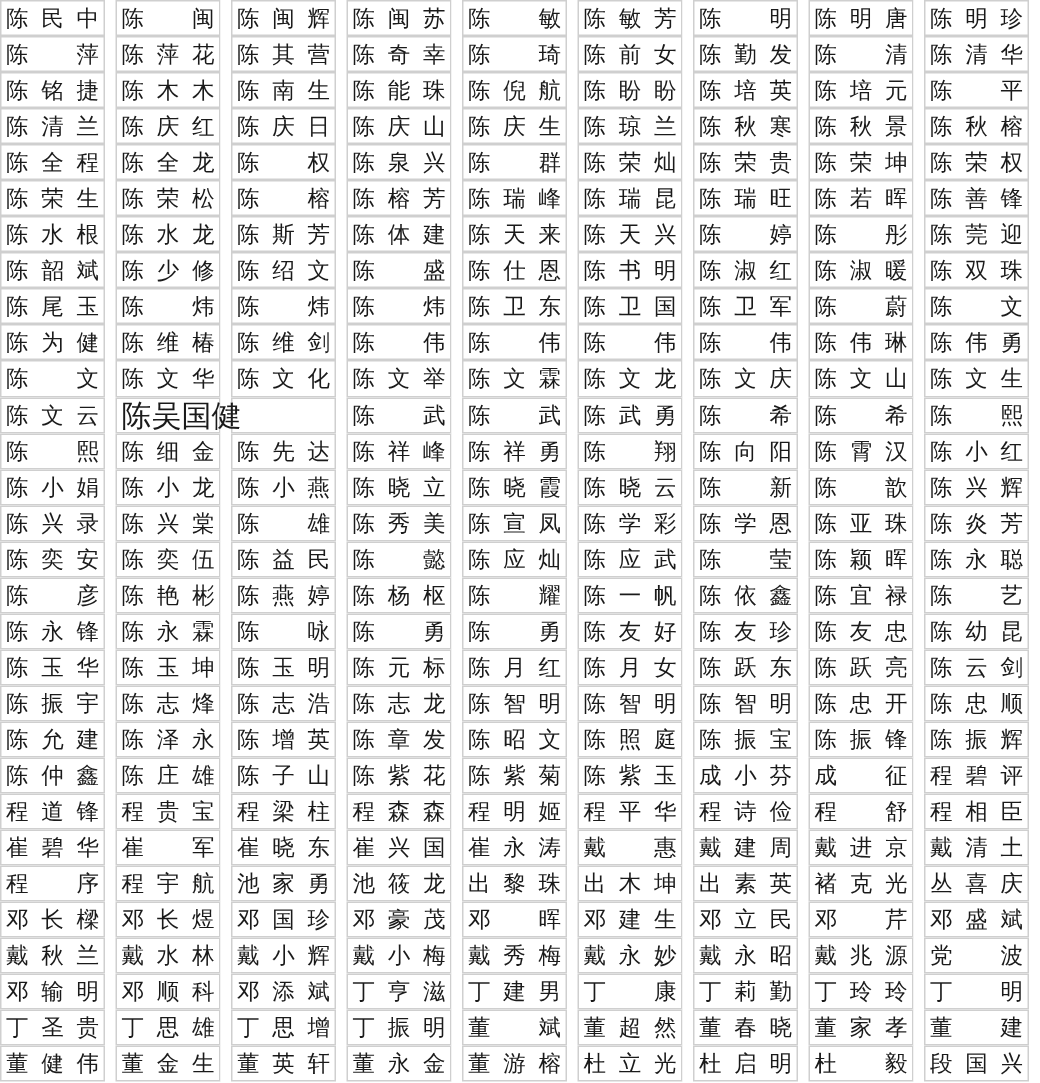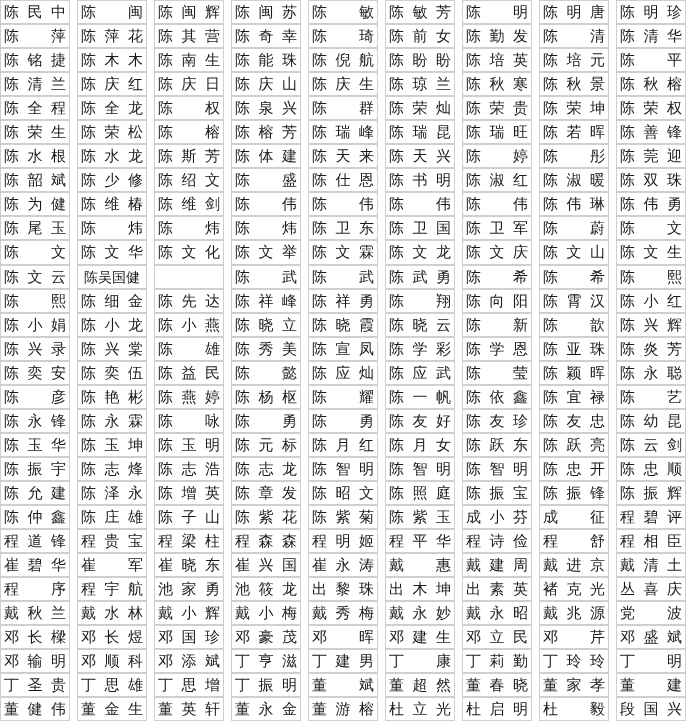--- a/index.html
+++ b/index.html
@@ -57,21 +57,21 @@
 
   
   .name-text.is-short {
     text-align: center;
     text-align-last: center;
   }
   
   .name-text.is-long {
     text-align: right;
     text-align-last: center;
-    font-size: 14px;
+    font-size: 20px;
   }
 </style>
 </head>
 <body>
 
 <table id="name-grid">
   <colgroup>
     <col class="name-col">
       <col class="gap-col">
     <col class="name-col">
@@ -382,20 +382,57 @@
         <td class="name-cell">
           <span class="name-text">陈淑暖</span>
         </td>
         <td class="gap-cell"></td>
         <td class="name-cell">
           <span class="name-text">陈双珠</span>
         </td>
       </tr>
       <tr>
         <td class="name-cell">
+          <span class="name-text">陈尾玉</span>
+        </td>
+        <td class="gap-cell"></td>
+        <td class="name-cell">
+          <span class="name-text">陈炜</span>
+        </td>
+        <td class="gap-cell"></td>
+        <td class="name-cell">
+          <span class="name-text">陈炜</span>
+        </td>
+        <td class="gap-cell"></td>
+        <td class="name-cell">
+          <span class="name-text">陈炜</span>
+        </td>
+        <td class="gap-cell"></td>
+        <td class="name-cell">
+          <span class="name-text">陈卫东</span>
+        </td>
+        <td class="gap-cell"></td>
+        <td class="name-cell">
+          <span class="name-text">陈卫国</span>
+        </td>
+        <td class="gap-cell"></td>
+        <td class="name-cell">
+          <span class="name-text">陈卫军</span>
+        </td>
+        <td class="gap-cell"></td>
+        <td class="name-cell">
+          <span class="name-text">陈蔚</span>
+        </td>
+        <td class="gap-cell"></td>
+        <td class="name-cell">
+          <span class="name-text">陈文</span>
+        </td>
+      </tr>
+      <tr>
+        <td class="name-cell">
           <span class="name-text">陈为健</span>
         </td>
         <td class="gap-cell"></td>
         <td class="name-cell">
           <span class="name-text">陈维椿</span>
         </td>
         <td class="gap-cell"></td>
         <td class="name-cell">
           <span class="name-text">陈维剑</span>
         </td>
@@ -419,59 +456,22 @@
         <td class="name-cell">
           <span class="name-text">陈伟琳</span>
         </td>
         <td class="gap-cell"></td>
         <td class="name-cell">
           <span class="name-text">陈伟勇</span>
         </td>
       </tr>
       <tr>
         <td class="name-cell">
-          <span class="name-text">陈尾玉</span>
-        </td>
-        <td class="gap-cell"></td>
-        <td class="name-cell">
-          <span class="name-text">陈炜</span>
-        </td>
-        <td class="gap-cell"></td>
-        <td class="name-cell">
-          <span class="name-text">陈炜</span>
-        </td>
-        <td class="gap-cell"></td>
-        <td class="name-cell">
-          <span class="name-text">陈炜</span>
-        </td>
-        <td class="gap-cell"></td>
-        <td class="name-cell">
-          <span class="name-text">陈卫东</span>
-        </td>
-        <td class="gap-cell"></td>
-        <td class="name-cell">
-          <span class="name-text">陈卫国</span>
-        </td>
-        <td class="gap-cell"></td>
-        <td class="name-cell">
-          <span class="name-text">陈卫军</span>
-        </td>
-        <td class="gap-cell"></td>
-        <td class="name-cell">
-          <span class="name-text">陈蔚</span>
-        </td>
-        <td class="gap-cell"></td>
-        <td class="name-cell">
           <span class="name-text">陈文</span>
         </td>
-      </tr>
-      <tr>
-        <td class="name-cell">
-          <span class="name-text">陈文</span>
-        </td>
         <td class="gap-cell"></td>
         <td class="name-cell">
           <span class="name-text">陈文华</span>
         </td>
         <td class="gap-cell"></td>
         <td class="name-cell">
           <span class="name-text">陈文化</span>
         </td>
         <td class="gap-cell"></td>
         <td class="name-cell">
@@ -1011,20 +1011,57 @@
         <td class="name-cell">
           <span class="name-text">褚克光</span>
         </td>
         <td class="gap-cell"></td>
         <td class="name-cell">
           <span class="name-text">丛喜庆</span>
         </td>
       </tr>
       <tr>
         <td class="name-cell">
+          <span class="name-text">邓长樑</span>
+        </td>
+        <td class="gap-cell"></td>
+        <td class="name-cell">
+          <span class="name-text">邓长煜</span>
+        </td>
+        <td class="gap-cell"></td>
+        <td class="name-cell">
+          <span class="name-text">邓国珍</span>
+        </td>
+        <td class="gap-cell"></td>
+        <td class="name-cell">
+          <span class="name-text">邓豪茂</span>
+        </td>
+        <td class="gap-cell"></td>
+        <td class="name-cell">
+          <span class="name-text">邓晖</span>
+        </td>
+        <td class="gap-cell"></td>
+        <td class="name-cell">
+          <span class="name-text">邓建生</span>
+        </td>
+        <td class="gap-cell"></td>
+        <td class="name-cell">
+          <span class="name-text">邓立民</span>
+        </td>
+        <td class="gap-cell"></td>
+        <td class="name-cell">
+          <span class="name-text">邓芹</span>
+        </td>
+        <td class="gap-cell"></td>
+        <td class="name-cell">
+          <span class="name-text">邓盛斌</span>
+        </td>
+      </tr>
+      <tr>
+        <td class="name-cell">
           <span class="name-text">戴秋兰</span>
         </td>
         <td class="gap-cell"></td>
         <td class="name-cell">
           <span class="name-text">戴水林</span>
         </td>
         <td class="gap-cell"></td>
         <td class="name-cell">
           <span class="name-text">戴小辉</span>
         </td>
@@ -1044,57 +1081,20 @@
         <td class="name-cell">
           <span class="name-text">戴永昭</span>
         </td>
         <td class="gap-cell"></td>
         <td class="name-cell">
           <span class="name-text">戴兆源</span>
         </td>
         <td class="gap-cell"></td>
         <td class="name-cell">
           <span class="name-text">党波</span>
-        </td>
-      </tr>
-      <tr>
-        <td class="name-cell">
-          <span class="name-text">邓长樑</span>
-        </td>
-        <td class="gap-cell"></td>
-        <td class="name-cell">
-          <span class="name-text">邓长煜</span>
-        </td>
-        <td class="gap-cell"></td>
-        <td class="name-cell">
-          <span class="name-text">邓国珍</span>
-        </td>
-        <td class="gap-cell"></td>
-        <td class="name-cell">
-          <span class="name-text">邓豪茂</span>
-        </td>
-        <td class="gap-cell"></td>
-        <td class="name-cell">
-          <span class="name-text">邓晖</span>
-        </td>
-        <td class="gap-cell"></td>
-        <td class="name-cell">
-          <span class="name-text">邓建生</span>
-        </td>
-        <td class="gap-cell"></td>
-        <td class="name-cell">
-          <span class="name-text">邓立民</span>
-        </td>
-        <td class="gap-cell"></td>
-        <td class="name-cell">
-          <span class="name-text">邓芹</span>
-        </td>
-        <td class="gap-cell"></td>
-        <td class="name-cell">
-          <span class="name-text">邓盛斌</span>
         </td>
       </tr>
       <tr>
         <td class="name-cell">
           <span class="name-text">邓输明</span>
         </td>
         <td class="gap-cell"></td>
         <td class="name-cell">
           <span class="name-text">邓顺科</span>
         </td>

